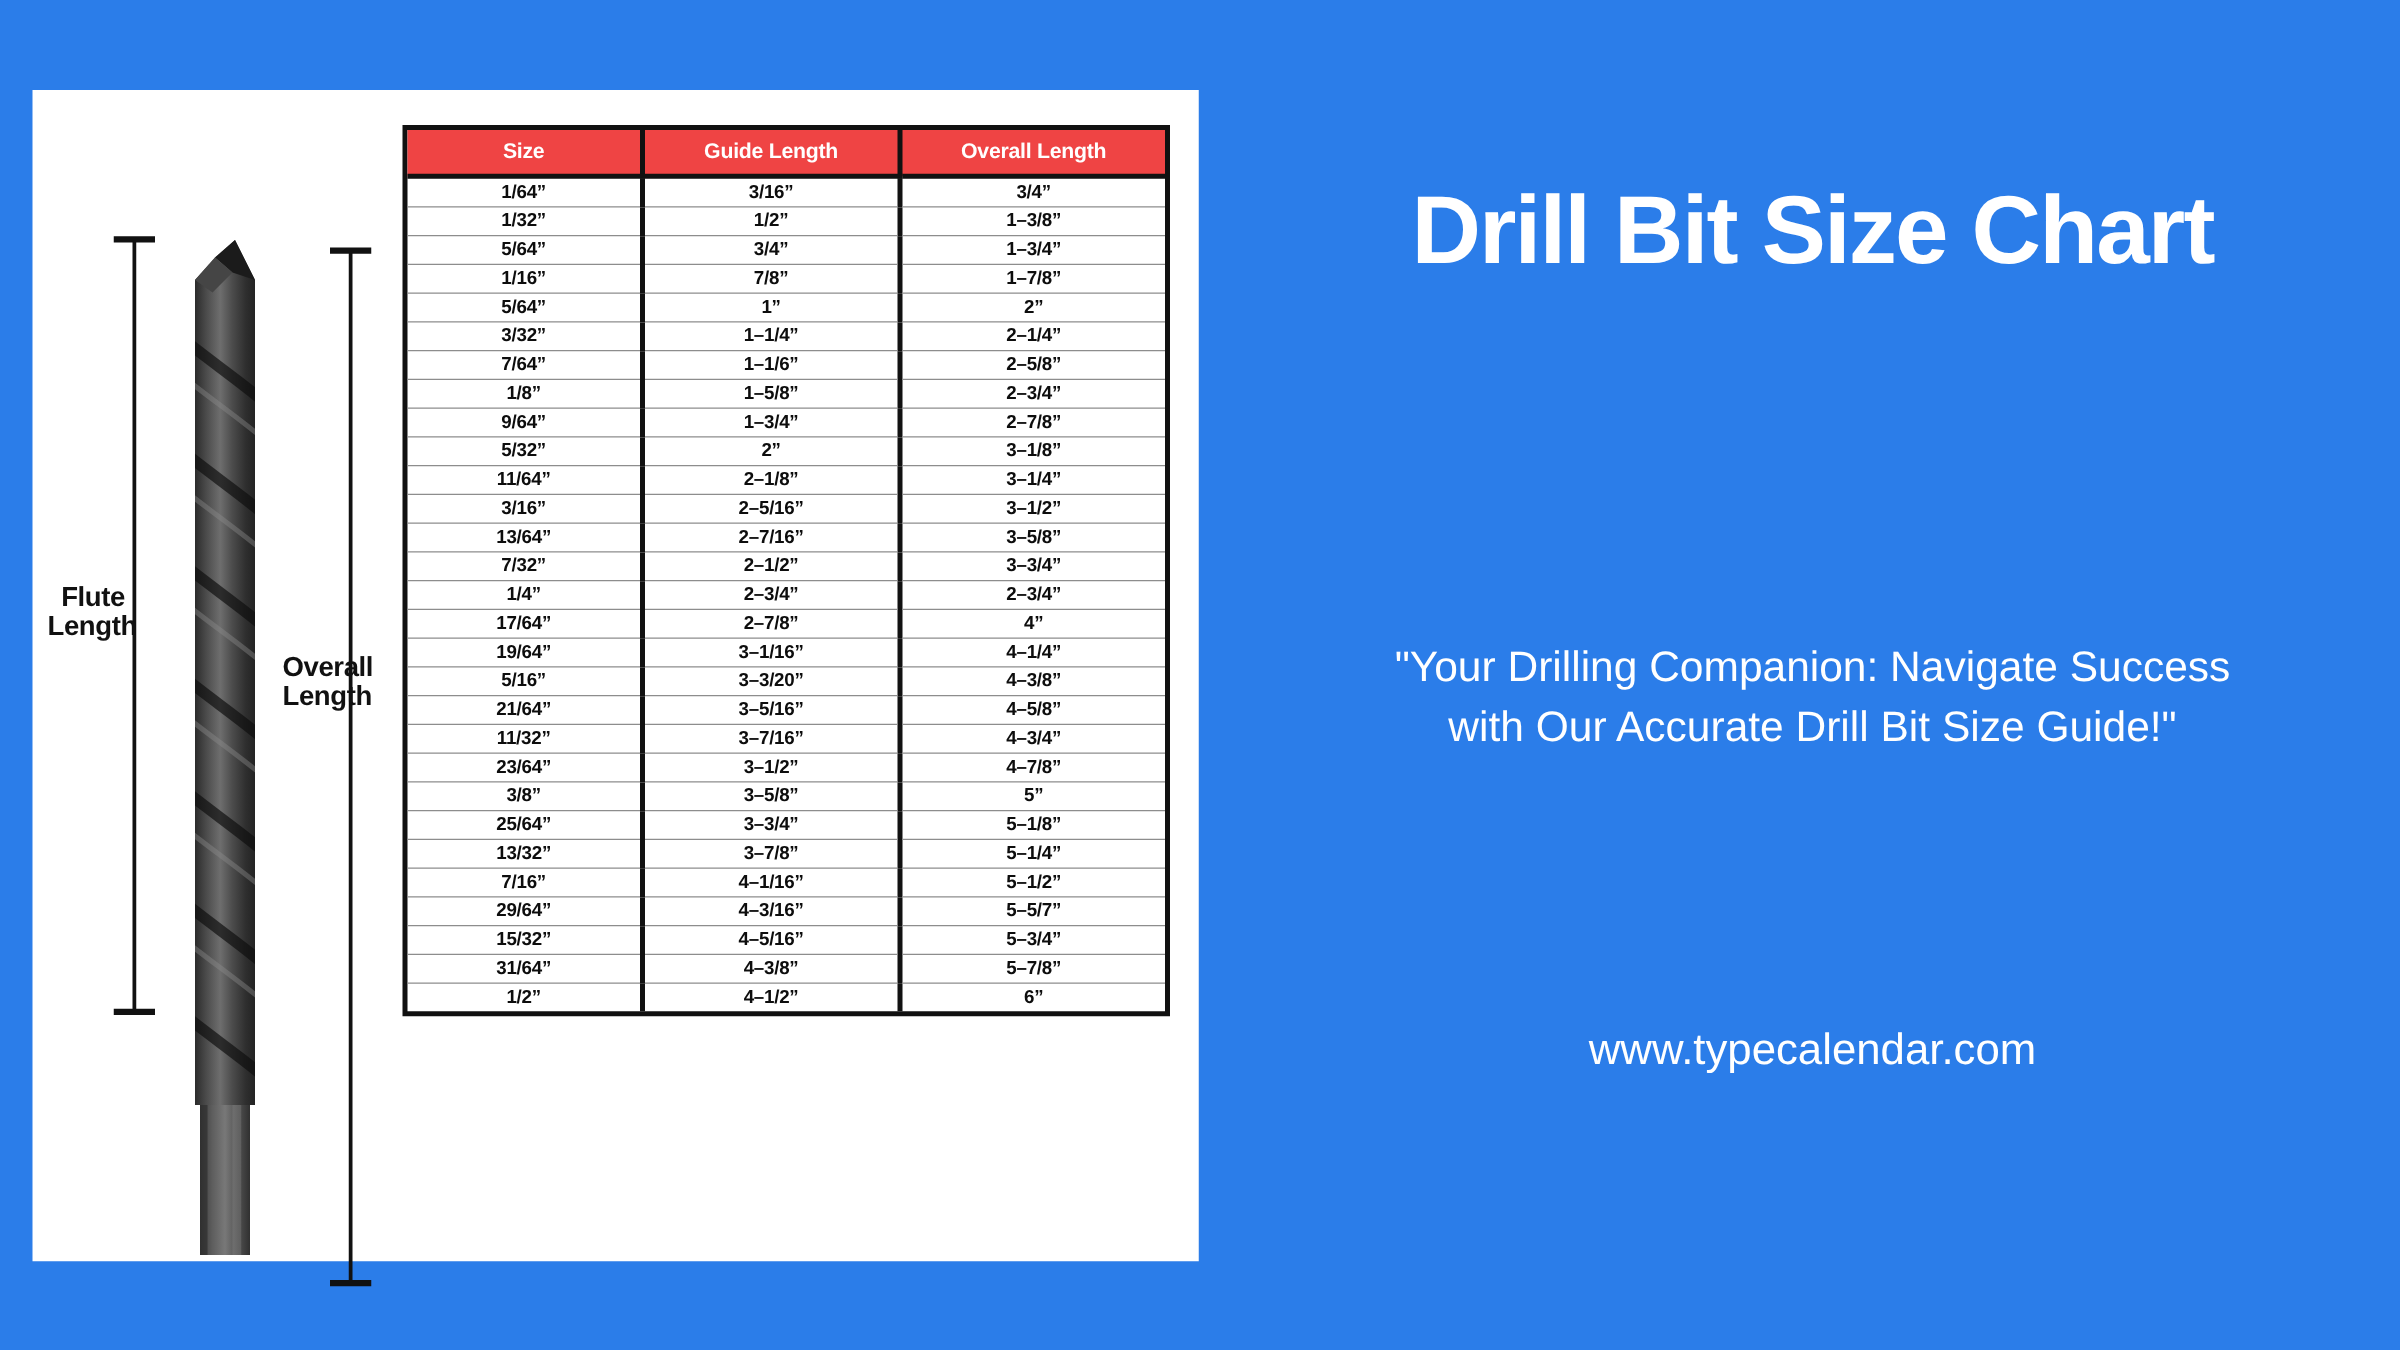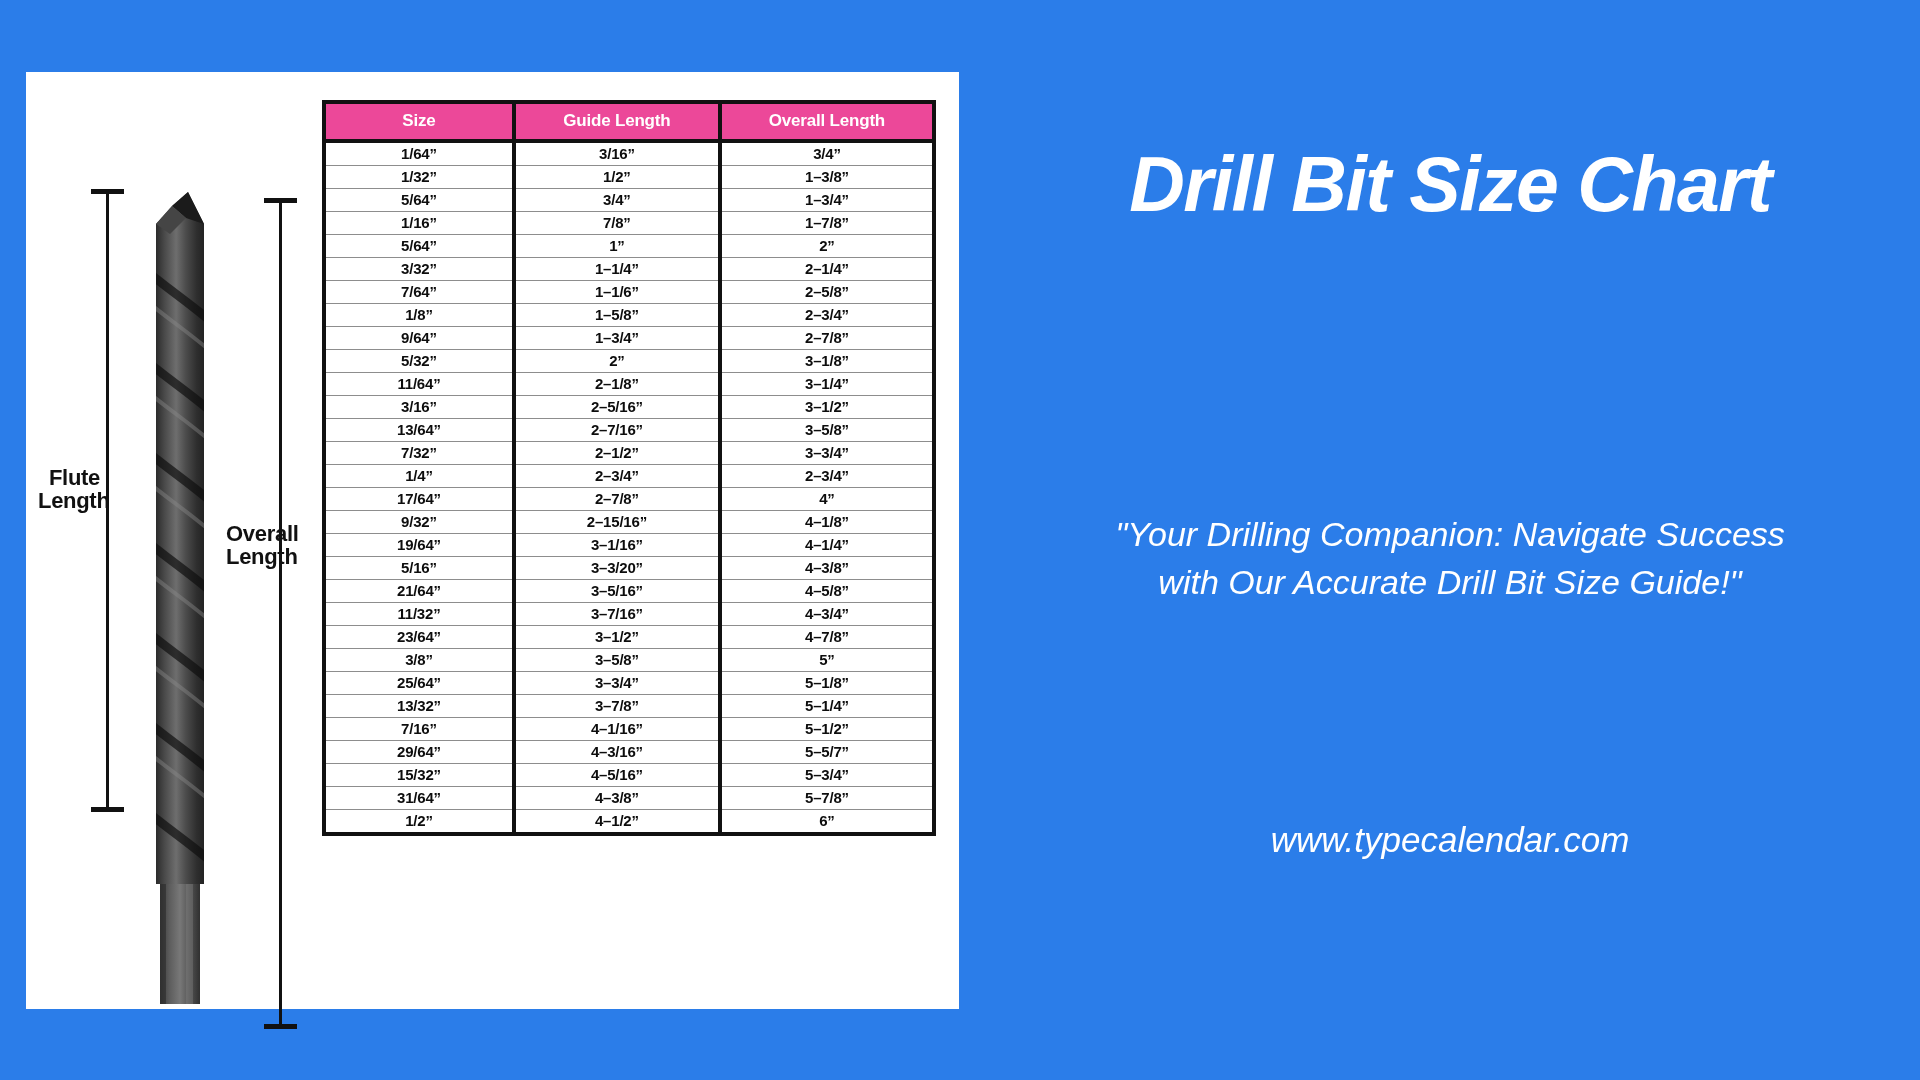--- a/index.html
+++ b/index.html
@@ -77,21 +77,21 @@
     width: 614px;
     border: 4px solid #111;
     background: #fff;
   }
   table {
     border-collapse: collapse;
     width: 100%;
     table-layout: fixed;
   }
   thead th {
-    background: #ec4899;
+    background: #ef4444;
     color: #ffffff;
     font-weight: 800;
     font-size: 17px;
     letter-spacing: -0.2px;
     padding: 7px 0 8px 0;
     text-align: center;
     border-right: 4px solid #111;
     border-bottom: 4px solid #111;
     font-family: "Liberation Sans", sans-serif;
   }
@@ -115,21 +115,20 @@
   col.c-oal   { width: 35%; }
 
   
   #right {
     position: absolute;
     left: 1000px;
     top: 0;
     width: 900px;
     height: 1080px;
     color: #ffffff;
-    font-style: italic;
   }
   #main-title {
     position: absolute;
     left: 0; top: 140px;
     width: 900px;
     text-align: center;
     font-size: 77px;
     font-weight: 800;
     letter-spacing: -1.5px;
     color: #ffffff;
@@ -323,25 +322,20 @@
               <td>1/4”</td>
               <td>2–3/4”</td>
               <td>2–3/4”</td>
             </tr>
             <tr>
               <td>17/64”</td>
               <td>2–7/8”</td>
               <td>4”</td>
             </tr>
             <tr>
-              <td>9/32”</td>
-              <td>2–15/16”</td>
-              <td>4–1/8”</td>
-            </tr>
-            <tr>
               <td>19/64”</td>
               <td>3–1/16”</td>
               <td>4–1/4”</td>
             </tr>
             <tr>
               <td>5/16”</td>
               <td>3–3/20”</td>
               <td>4–3/8”</td>
             </tr>
             <tr>

